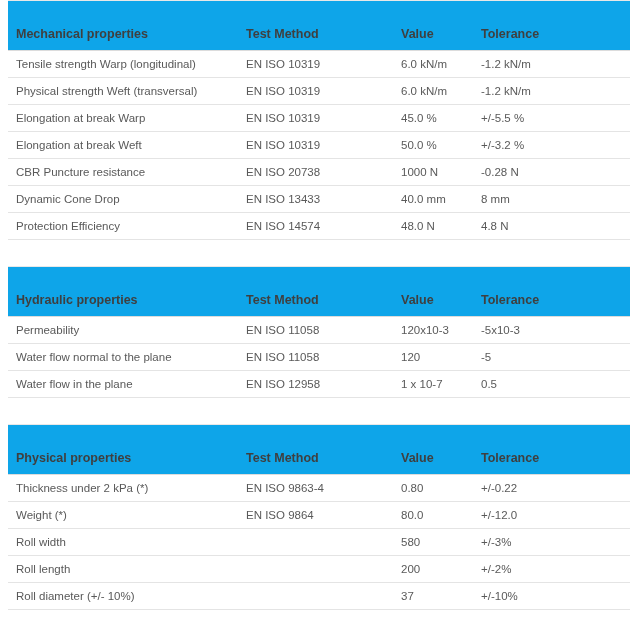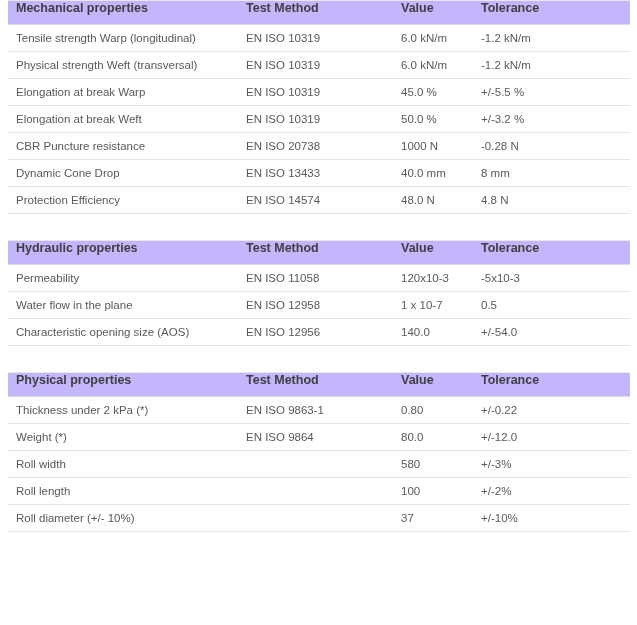--- a/index.html
+++ b/index.html
@@ -27,27 +27,27 @@
     table-layout: fixed;
   }
   table.props th, table.props td {
     text-align: left;
     vertical-align: middle;
     border-bottom: 1px solid #e4e4e4;
     padding: 7px 8px 7px 8px;
     font-weight: normal;
   }
   table.props thead th {
-    background: #c4b5fd;
+    background: #0ea5e9;
     color: #3f3f3f;
     font-size: 12.5px;
     font-weight: bold;
     border-bottom: 1px solid #dcdcdc;
     border-top: 1px solid #e8e8e8;
-    padding-top: 0;
+    padding-top: 26px;
     padding-bottom: 9px;
   }
   table.props tbody td {
     color: #595959;
     font-size: 11.5px;
   }
   
   col.c-name   { width: 230px; }
   col.c-method { width: 155px; }
   col.c-value  { width: 80px; }
@@ -139,30 +139,30 @@
       </tr>
     </thead>
     <tbody>
       <tr>
         <td>Permeability</td>
         <td>EN ISO 11058</td>
         <td>120x10-3</td>
         <td>-5x10-3</td>
       </tr>
       <tr>
+        <td>Water flow normal to the plane</td>
+        <td>EN ISO 11058</td>
+        <td>120</td>
+        <td>-5</td>
+      </tr>
+      <tr>
         <td>Water flow in the plane</td>
         <td>EN ISO 12958</td>
         <td>1 x 10-7</td>
         <td>0.5</td>
-      </tr>
-      <tr>
-        <td>Characteristic opening size (AOS)</td>
-        <td>EN ISO 12956</td>
-        <td>140.0</td>
-        <td>+/-54.0</td>
       </tr>
     </tbody>
   </table>
 
   <div class="spacer"></div>
 
   <table class="props">
     <colgroup>
         <col class="c-name">
         <col class="c-method">
@@ -173,40 +173,40 @@
       <tr>
         <th>Physical properties</th>
         <th>Test Method</th>
         <th>Value</th>
         <th>Tolerance</th>
       </tr>
     </thead>
     <tbody>
       <tr>
         <td>Thickness under 2 kPa (*)</td>
-        <td>EN ISO 9863-1</td>
+        <td>EN ISO 9863-4</td>
         <td>0.80</td>
         <td>+/-0.22</td>
       </tr>
       <tr>
         <td>Weight (*)</td>
         <td>EN ISO 9864</td>
         <td>80.0</td>
         <td>+/-12.0</td>
       </tr>
       <tr>
         <td>Roll width</td>
         <td></td>
         <td>580</td>
         <td>+/-3%</td>
       </tr>
       <tr>
         <td>Roll length</td>
         <td></td>
-        <td>100</td>
+        <td>200</td>
         <td>+/-2%</td>
       </tr>
       <tr>
         <td>Roll diameter (+/- 10%)</td>
         <td></td>
         <td>37</td>
         <td>+/-10%</td>
       </tr>
     </tbody>
   </table>

